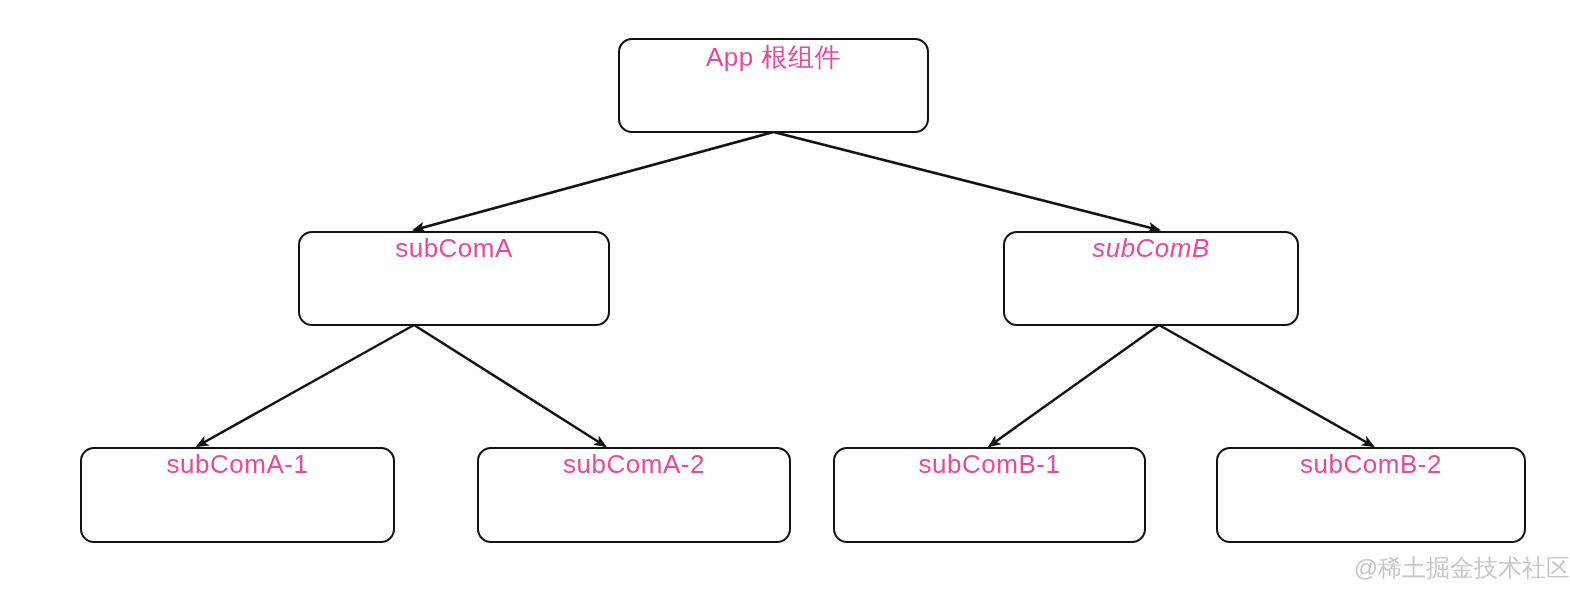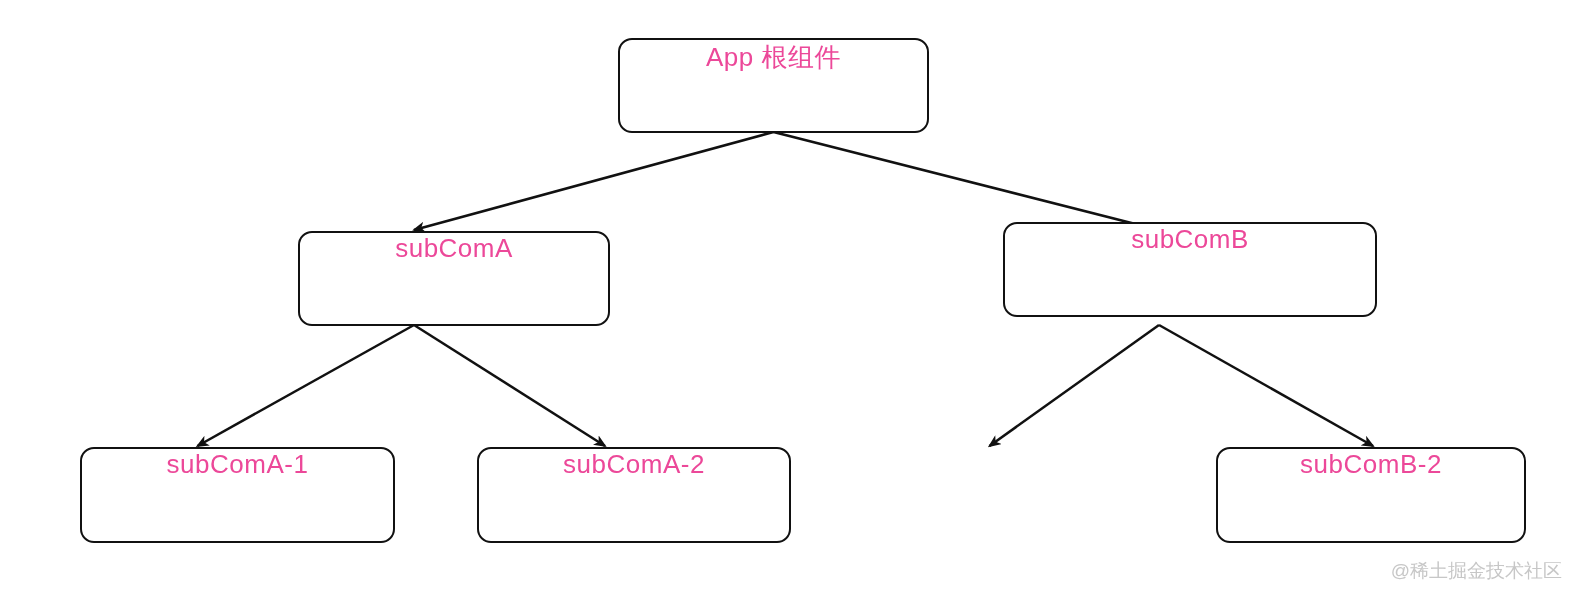--- a/index.html
+++ b/index.html
@@ -33,23 +33,23 @@
     border-radius: 14px;
     display: flex;
     align-items: flex-start;
     justify-content: center;
     font-size: 26px;
     color: #ec4899;
     letter-spacing: 0.5px;
   }
   .watermark {
     position: absolute;
-    right: 8px;
+    right: 0;
     bottom: 6px;
-    font-size: 19px;
+    font-size: 24px;
     color: #c7c7c7;
     user-select: none;
   }
 </style>
 </head>
 <body>
 
 <div class="canvas">
 
   <svg class="edges" width="1570" height="590" viewBox="0 0 1570 590" xmlns="http://www.w3.org/2000/svg">
@@ -67,32 +67,35 @@
     </svg>
 
   <div class="node" style="left:618px; top:38px; width:311px; height:95px;">
     <span>App 根组件</span>
   </div>
 
   <div class="node" style="left:258px; top:231px; width:312px; height:95px;margin-left:40px;">
     <span>subComA</span>
   </div>
 
-  <div class="node" style="left:1003px; top:222px; width:374px; height:95px;">
+  <div class="node" style="left:1003px; top:231px; width:296px; height:95px;font-style:italic;">
     <span>subComB</span>
   </div>
 
   <div class="node" style="left:40px; top:447px; width:315px; height:96px;margin-left:40px;">
     <span>subComA-1</span>
   </div>
 
   <div class="node" style="left:448px; top:447px; width:314px; height:96px;margin-left:29px;">
     <span>subComA-2</span>
   </div>
 
+  <div class="node" style="left:833px; top:447px; width:313px; height:96px;">
+    <span>subComB-1</span>
+  </div>
 
   <div class="node" style="left:1216px; top:447px; width:310px; height:96px;">
     <span>subComB-2</span>
   </div>
 
   <div class="watermark">@稀土掘金技术社区</div>
 
 </div>
 
 </body></html>

